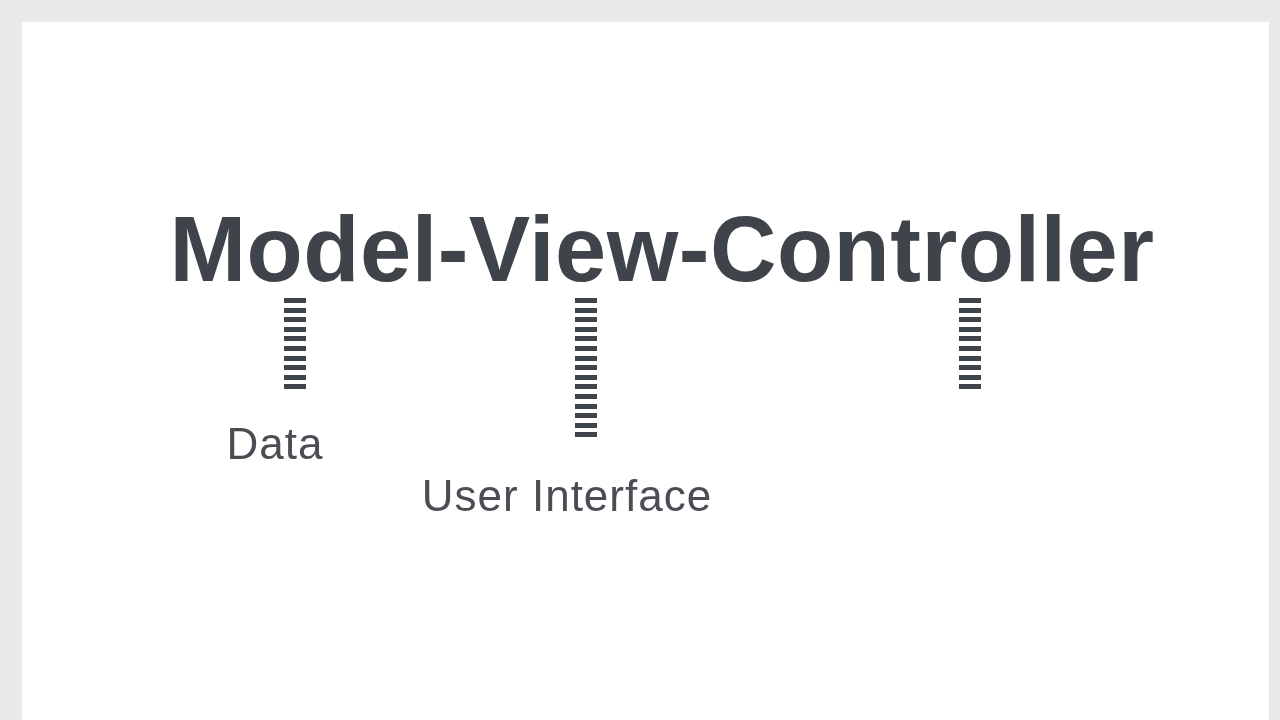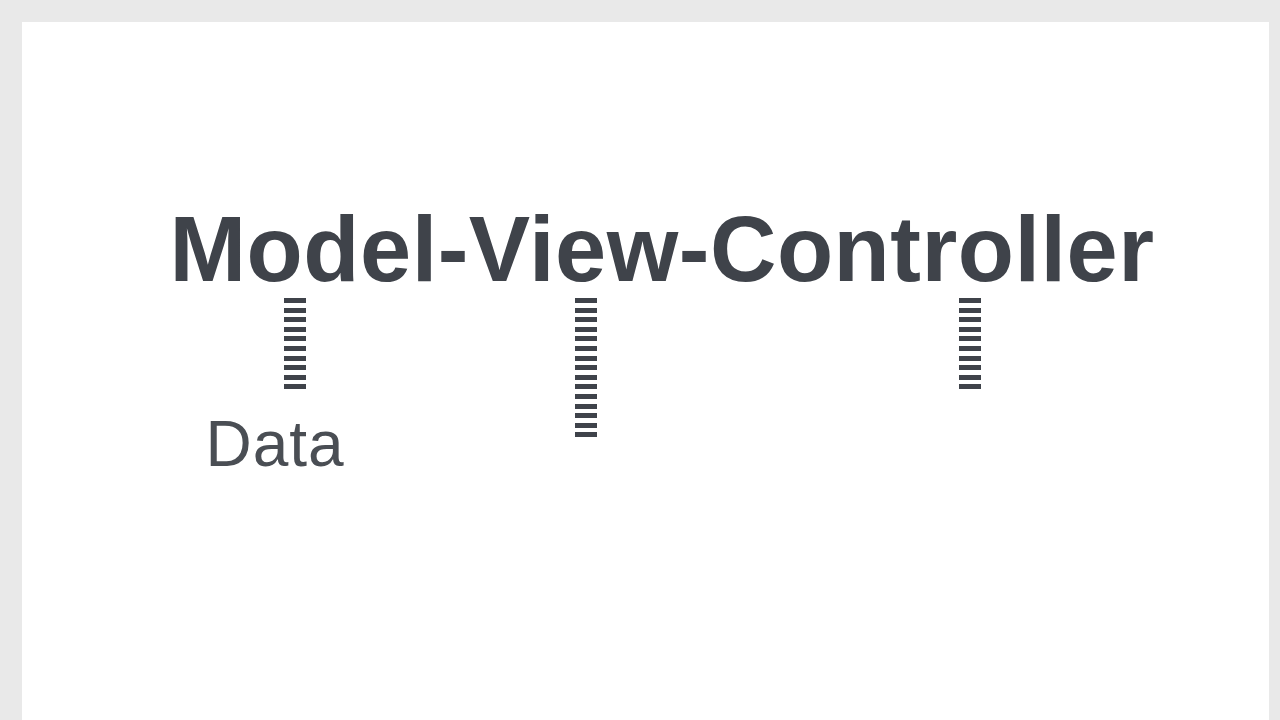--- a/index.html
+++ b/index.html
@@ -42,21 +42,21 @@
       transparent 5px,
       transparent 9.6px
     );
   }
   .line-model      { left: 262px; top: 276px; height: 94px; }
   .line-view       { left: 553px; top: 276px; height: 144px; }
   .line-controller { left: 937px; top: 276px; height: 94px; }
   .label {
     position: absolute;
     transform: translateX(-50%);
-    font-size: 64px;
+    font-size: 44px;
     line-height: 54px;
     font-weight: 400;
     letter-spacing: 1px;
     color: var(--label-color);
     white-space: nowrap;
   }
   .label-model      { left: 253px; top: 384px; }
   .label-view       { left: 545px; top: 436px; }
   .label-controller { left: 922px; top: 384px; }
 </style>
@@ -64,13 +64,14 @@
 <body>
 
 <div class="canvas">
   <h1 class="title">Model-View-Controller</h1>
 
   <div class="connector line-model"></div>
   <div class="connector line-view"></div>
   <div class="connector line-controller"></div>
 
   <div class="label label-model">Data</div>
+  <div class="label label-view">User Interface</div>
 </div>
 
 </body></html>

